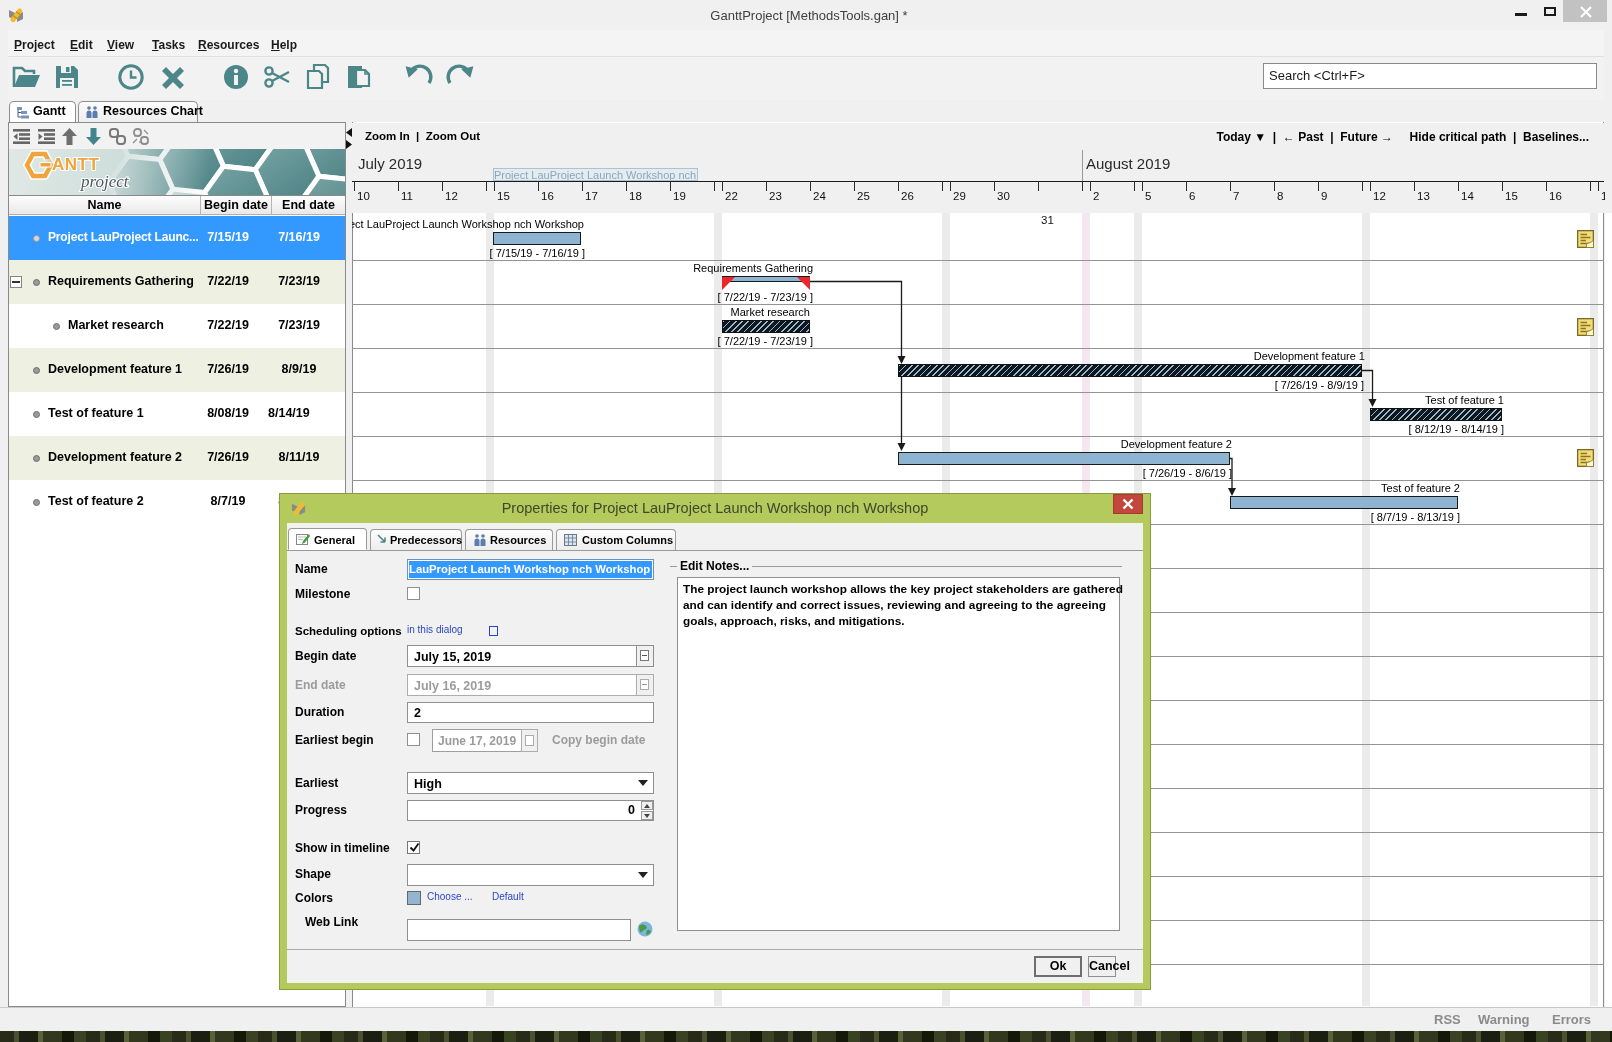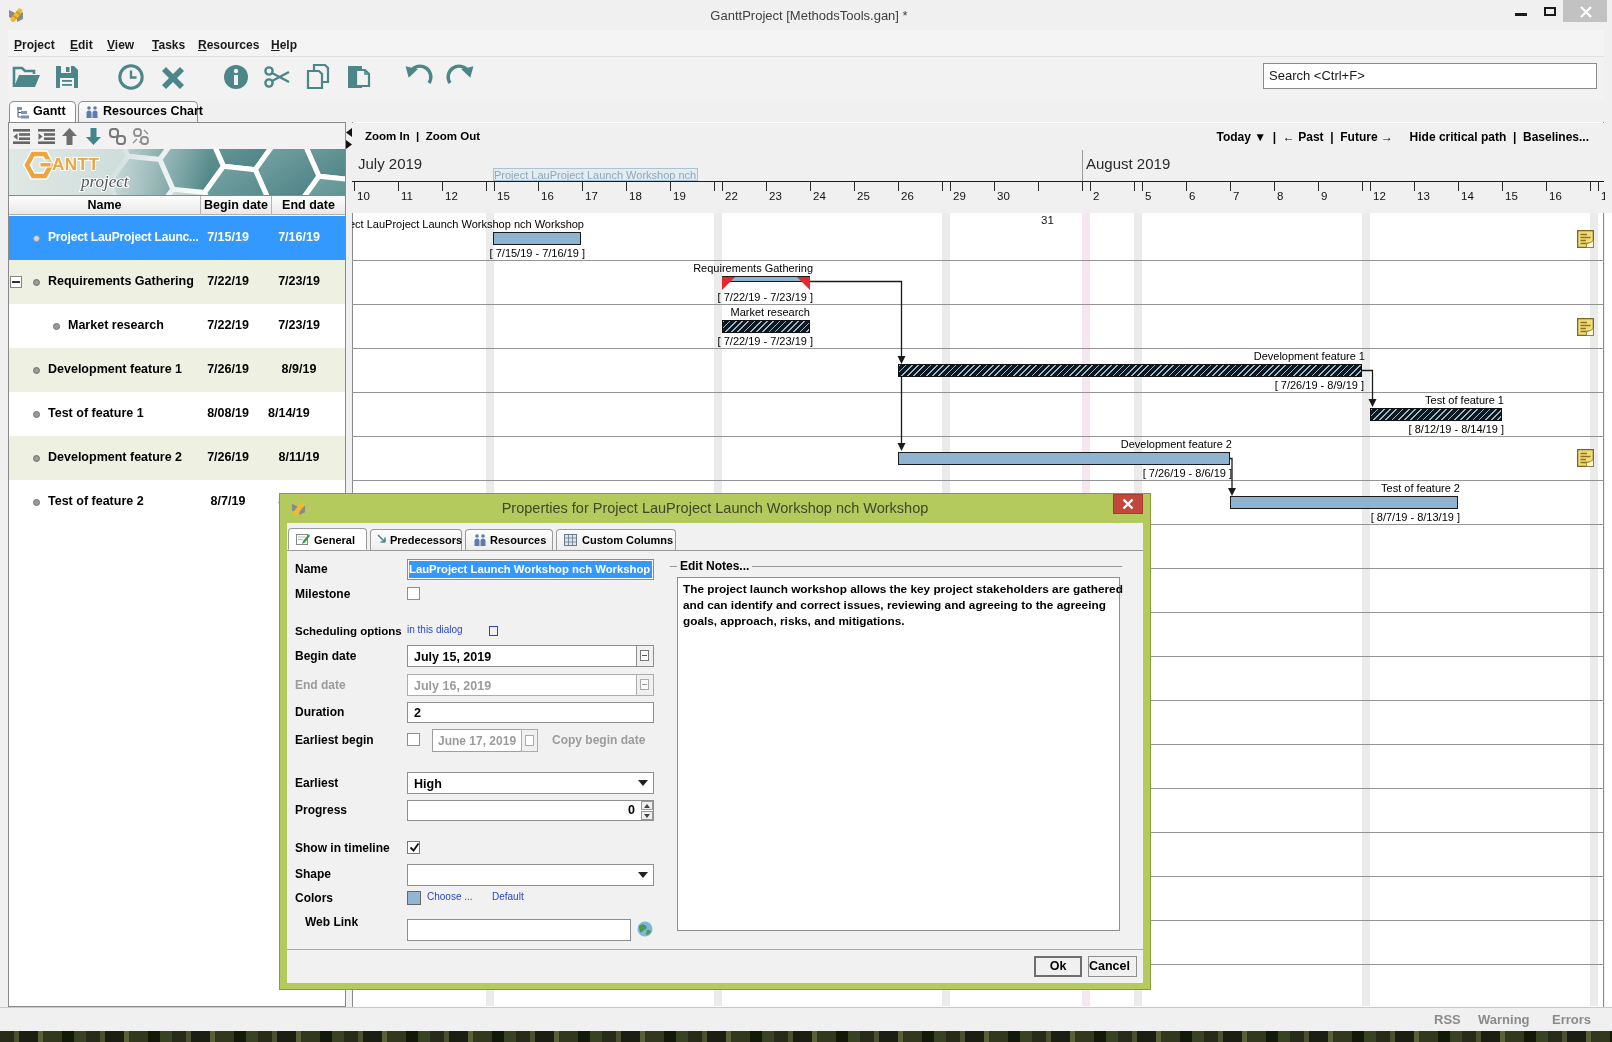--- a/index.html
+++ b/index.html
@@ -543,13 +543,13 @@
   <path d="M10,9 Q13,8 14,11 Q12,14 9,14 Q9,11 10,9 Z" fill="#4a9a4a"></path>
 </svg>
 
 <div class="abs" style="left:670px;top:566px;width:452px;height:1px;background:#9a9a9a;z-index:23;"></div>
 <div class="abs dlbl" style="left:677px;top:559px;background:#f1f1f1;padding:0 3px;z-index:24;">Edit Notes...</div>
 <div class="abs" style="left:677px;top:577px;width:443px;height:354px;background:#fff;border:1px solid #8e8e8e;z-index:23;"></div>
 <div class="abs" style="left:683px;top:581px;width:441px;font-size:11.8px;font-weight:bold;line-height:16px;z-index:24;">The project launch workshop allows the key project stakeholders are gathered and can identify and correct issues, reviewing and agreeing to the agreeing goals, approach, risks, and mitigations.</div>
 
 <div class="abs" style="left:287px;top:949px;width:856px;height:1px;background:#ababab;z-index:23;"></div>
 <div class="abs" style="left:1034px;top:956px;width:48px;height:21px;background:#f0f0f0;border:2px solid #6e6e6e;z-index:23;text-align:center;font-size:12.5px;font-weight:bold;line-height:17px;">Ok</div>
-<div class="abs" style="left:1088px;top:956px;width:49px;height:21px;background:#f0f0f0;border:1px solid #8e8e8e;z-index:23;text-align:left;font-size:12.5px;font-weight:bold;line-height:19px;">Cancel</div>
+<div class="abs" style="left:1088px;top:956px;width:28px;height:21px;background:#f0f0f0;border:1px solid #8e8e8e;z-index:23;text-align:center;font-size:12.5px;font-weight:bold;line-height:19px;">Cancel</div>
 
 </body></html>

